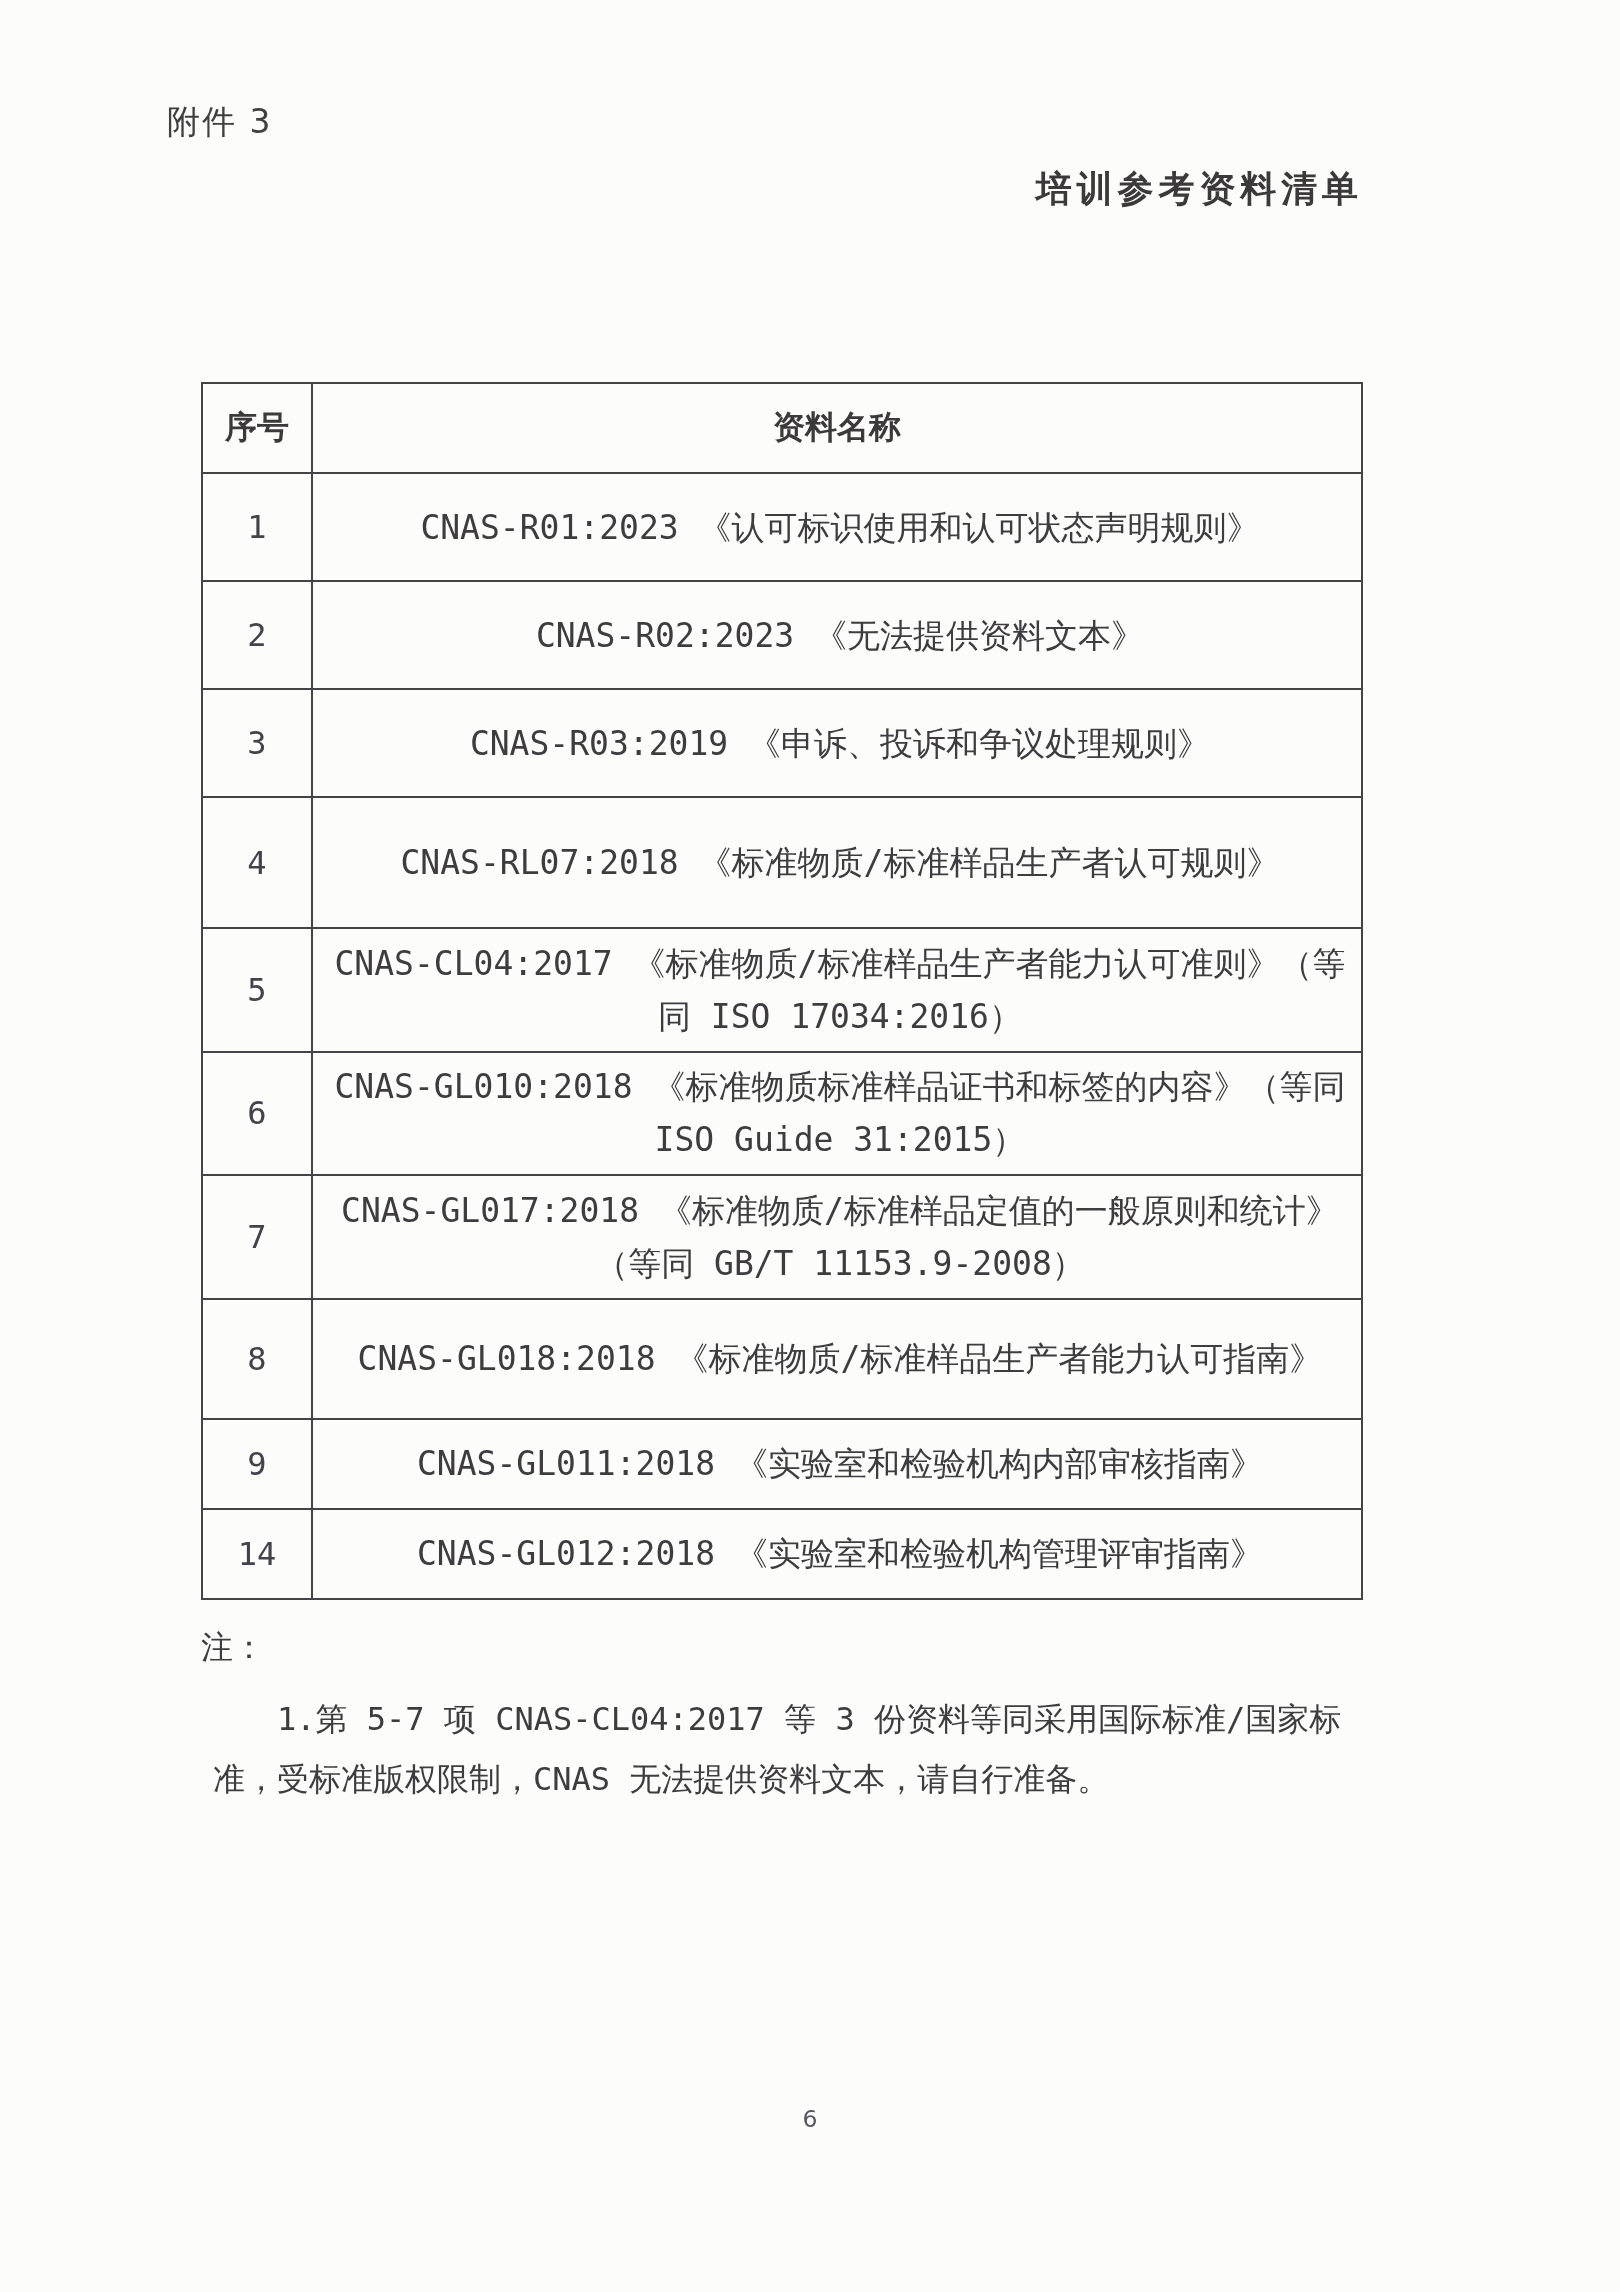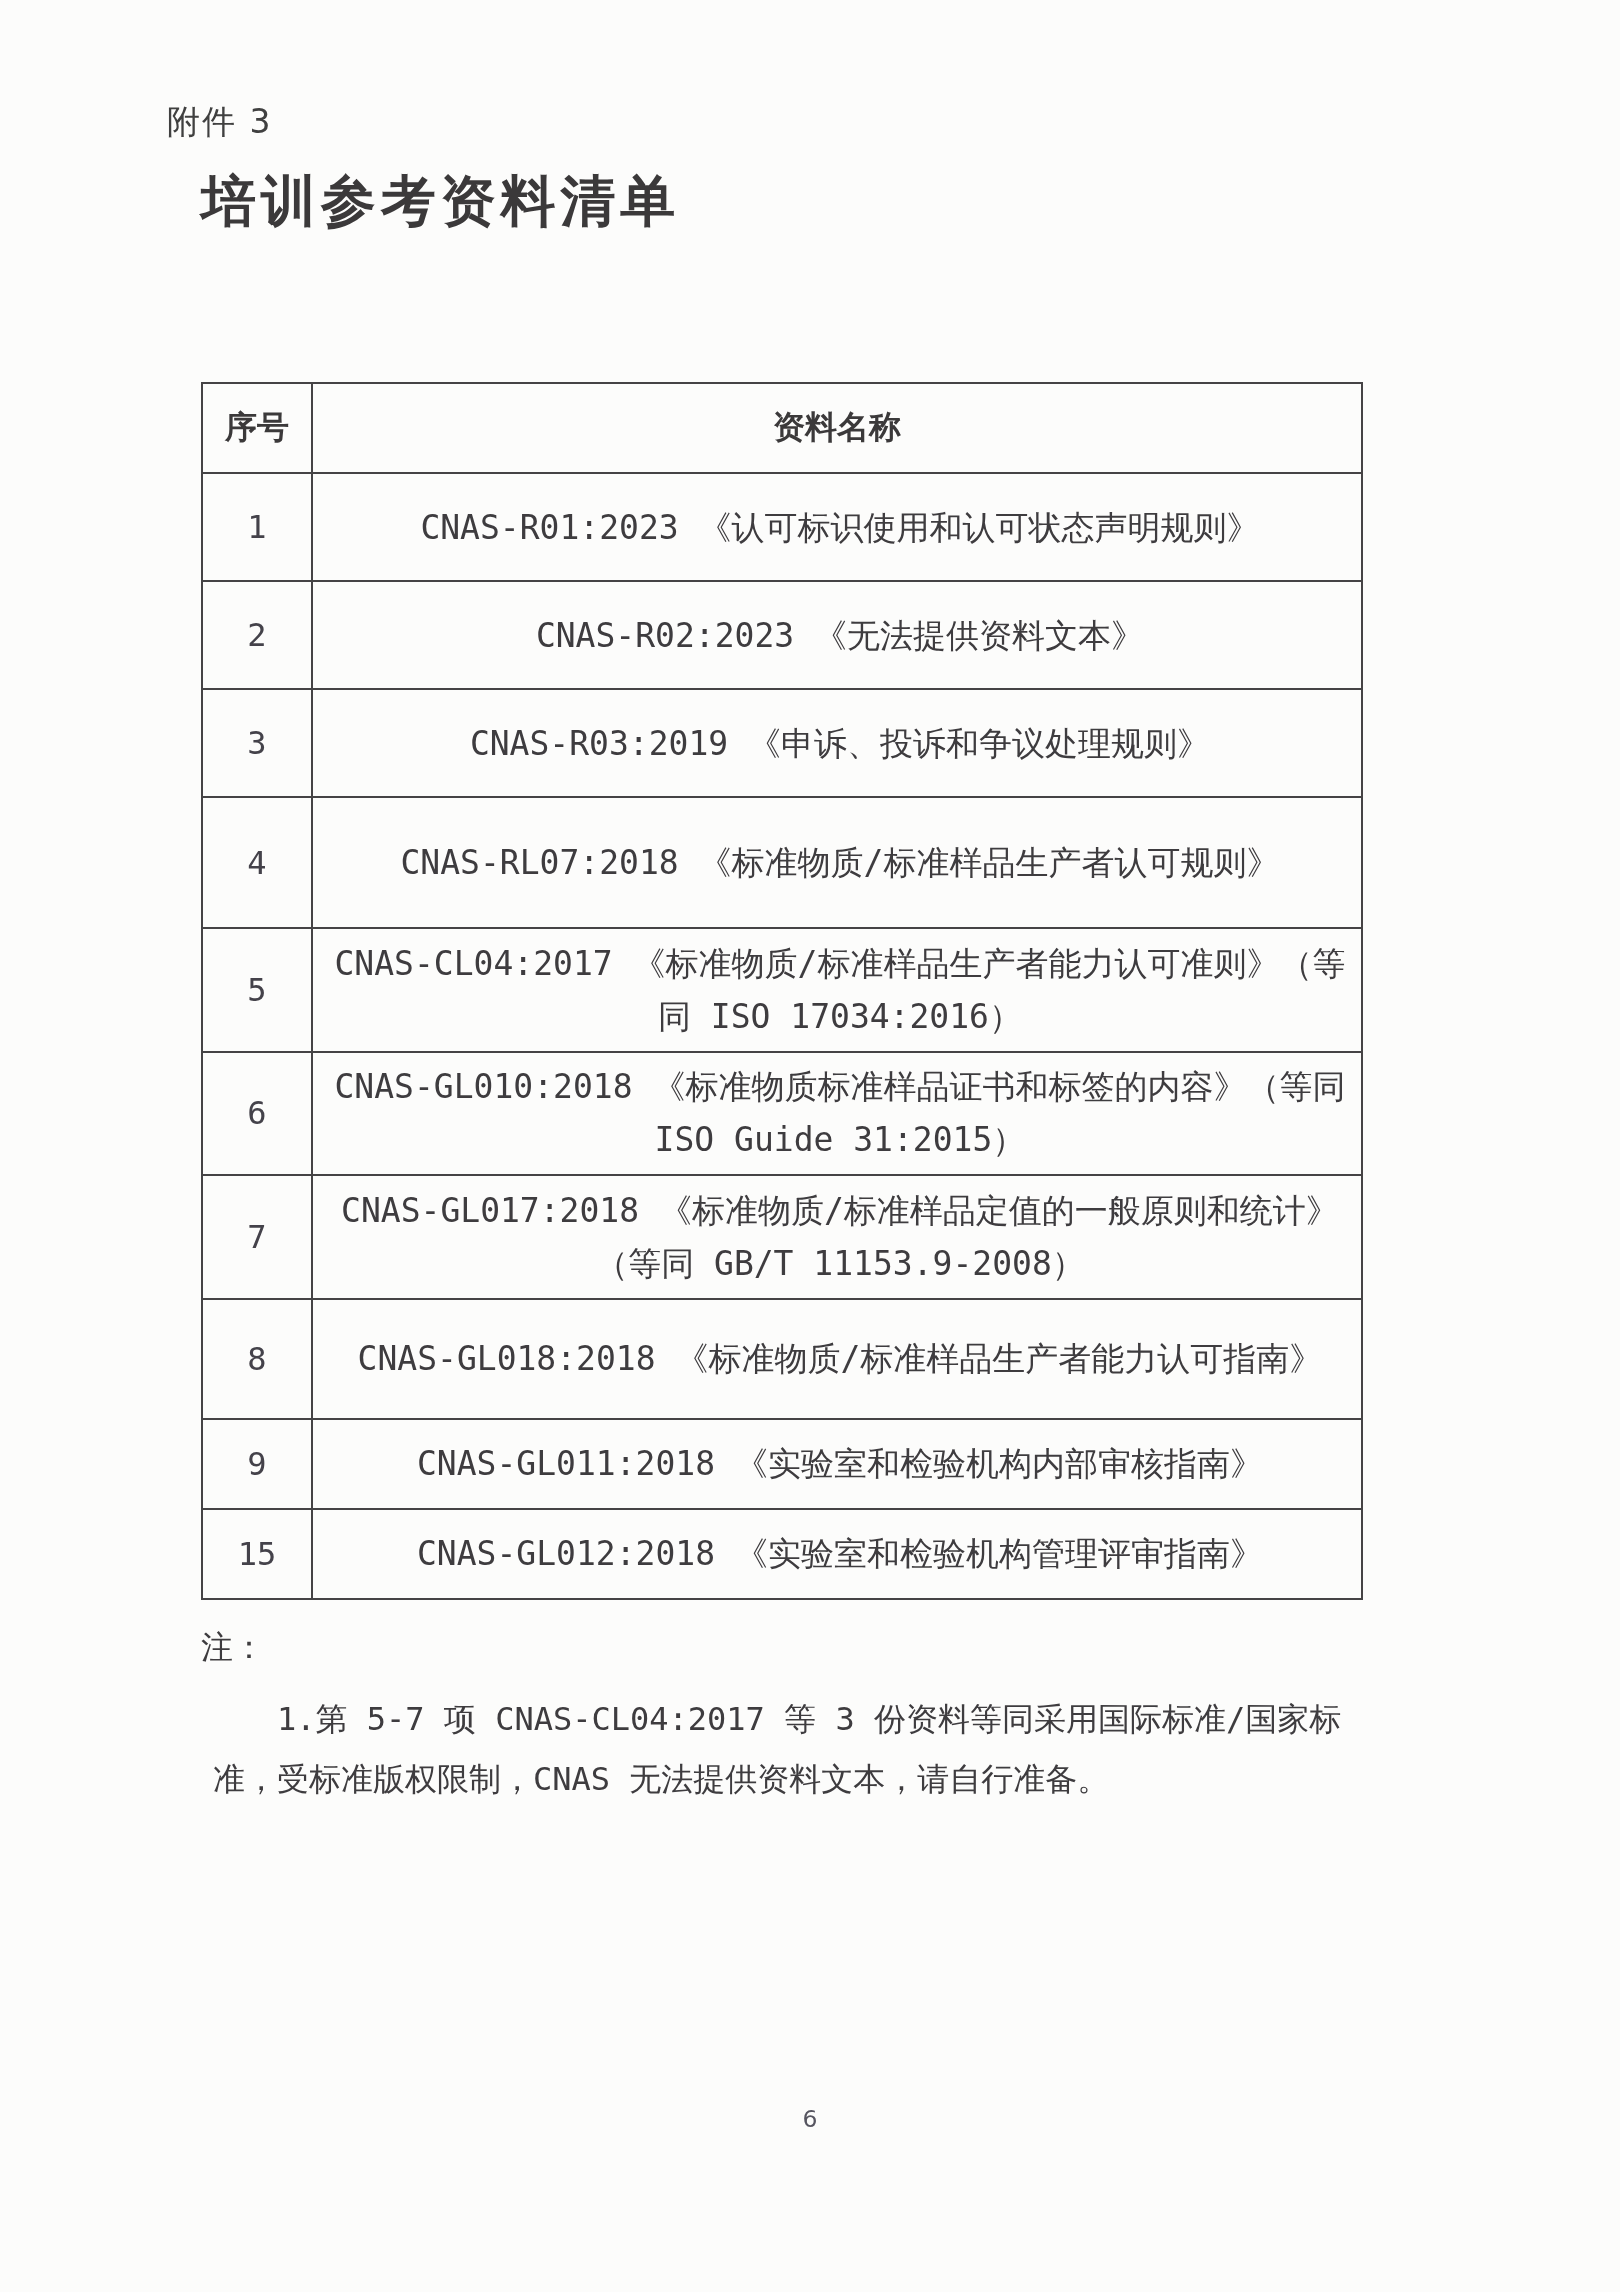--- a/index.html
+++ b/index.html
@@ -20,23 +20,23 @@
     left: 167px; top: 100px;
     font-family: "DejaVu Sans", "Liberation Sans", sans-serif;
     font-size: 33px;
     color: #404040;
     letter-spacing: 2px;
   }
   .doc-title {
     position: absolute;
     left: 201px; top: 165px;
     width: 1162px;
-    text-align: left;
+    text-align: right;
     font-family: "DejaVu Sans", "Liberation Sans", sans-serif;
-    font-size: 55px;
+    font-size: 36px;
     font-weight: bold;
     letter-spacing: 4.9px;
     color: #3b393a;
   }
   table.ref-table {
     position: absolute;
     left: 201px; top: 382px;
     width: 1162px;
     border-collapse: collapse;
     table-layout: fixed;
@@ -152,21 +152,21 @@
       </tr>
       <tr>
         <td class="no">8</td>
         <td class="name">CNAS-GL018:2018 《标准物质/标准样品生产者能力认可指南》</td>
       </tr>
       <tr>
         <td class="no">9</td>
         <td class="name">CNAS-GL011:2018 《实验室和检验机构内部审核指南》</td>
       </tr>
       <tr>
-        <td class="no">15</td>
+        <td class="no">14</td>
         <td class="name">CNAS-GL012:2018 《实验室和检验机构管理评审指南》</td>
       </tr>
     </tbody>
   </table>
 
   <div class="notes">
     <span class="note-label">注：</span>
     <p class="note-item">1.第 5-7 项 CNAS-CL04:2017 等 3 份资料等同采用国际标准/国家标准，受标准版权限制，CNAS 无法提供资料文本，请自行准备。</p>
   </div>
 

